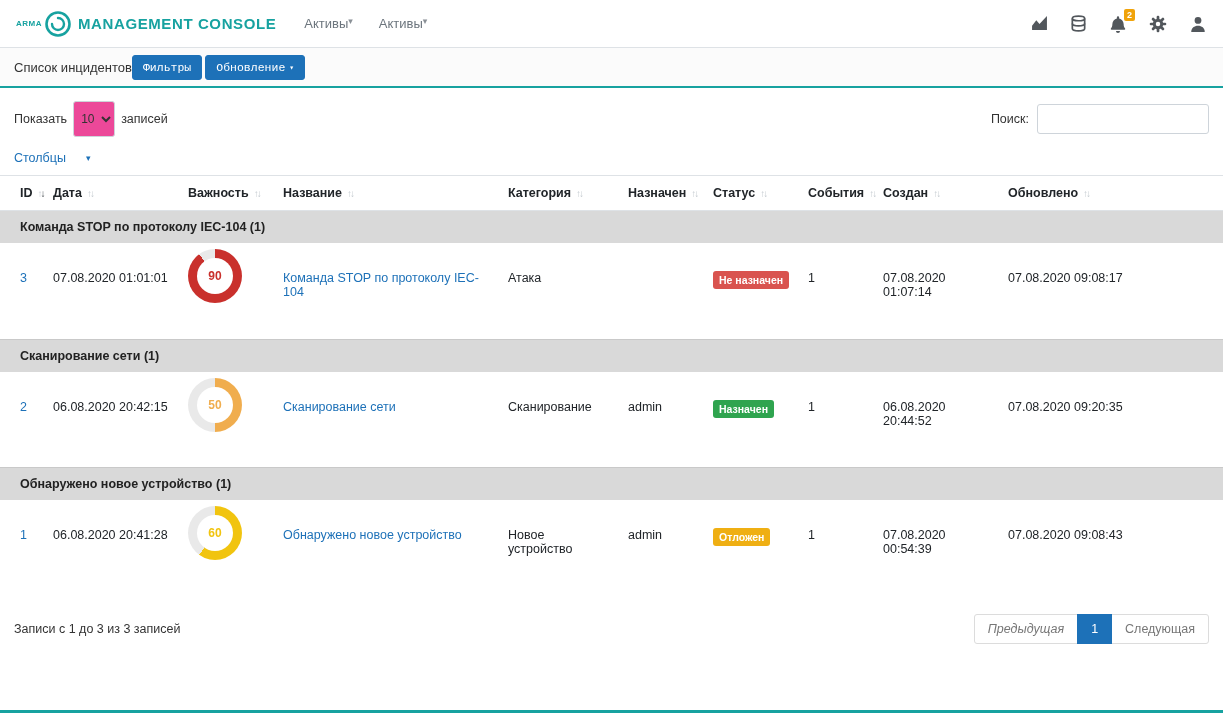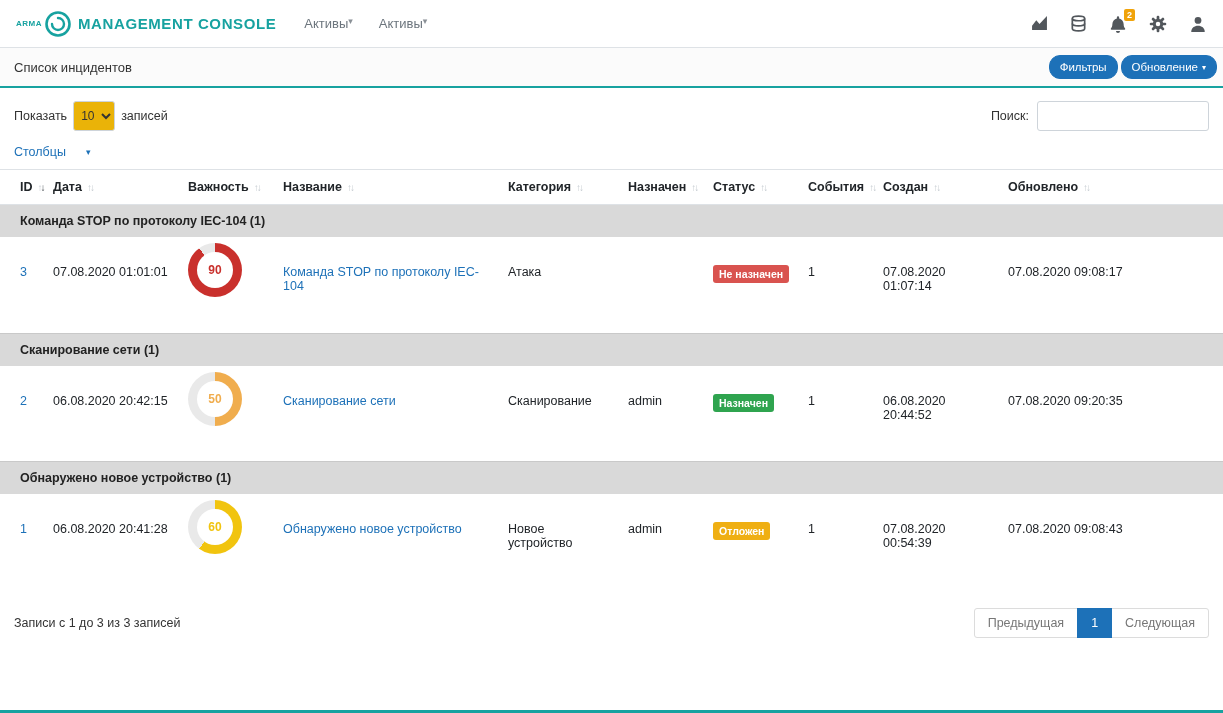--- a/index.html
+++ b/index.html
@@ -22,34 +22,34 @@
   .icon-btn { position:relative; display:flex; align-items:center; cursor:pointer; color:#52575c; }
   .bell-badge { position:absolute; top:-6px; right:-8px; background:var(--orange,#f0a30a);
                 color:#fff; font-size:9px; font-weight:bold; line-height:12px; padding:0 3px; border-radius:2px; }
 
   
   .page-title-bar { height:46px; display:flex; align-items:center; padding:0 14px;
                     background:#f6f7f7; border-bottom:1px solid #e3e5e6; }
   .page-title-bar h1 { font-size:20px; font-weight:400; color:#333; }
 
   
-  .card-header { height:40px; display:flex; align-items:center; justify-content:space-between;
+  .card-header { height:40px; display:flex; align-items:center; justify-content:flex-start;
                  padding:0 6px 0 14px; background:#fbfbfb; border-bottom:2px solid var(--teal); }
   .card-title { font-size:13px; color:#333; }
   .card-buttons { display:flex; gap:3px; }
   .btn-primary { background:var(--blue,#1d71b8); color:#fff; border:1px solid var(--blue,#1d71b8);
-                 font-size:11.5px; padding:5px 10px; border-radius:11px; cursor:pointer;
-                 font-family:Liberation Sans, sans-serif; display:flex; align-items:center; gap:4px; }
+                 font-size:11.5px; padding:5px 10px; border-radius:3px; cursor:pointer;
+                 font-family:Liberation Mono, monospace; display:flex; align-items:center; gap:4px; }
   .caret-white { font-size:8px; }
 
   
   .controls { display:flex; justify-content:space-between; align-items:center; padding:13px 14px 0; font-size:12.5px; color:#333; }
   .show-control { display:flex; align-items:center; }
-  .show-control select { margin:0 6px; padding:2px 3px; height:30px; border:1px solid #ced4da;
-                         border-radius:3px; font-size:12px; font-family:inherit; color:#333; background:#eab308; }
+  .show-control select { margin:0 6px; padding:2px 3px; height:36px; border:1px solid #ced4da;
+                         border-radius:3px; font-size:12px; font-family:inherit; color:#333; background:#ec4899; }
   .search-control { display:flex; align-items:center; }
   .search-control input { margin-left:8px; width:172px; height:30px; border:1px solid #ced4da;
                           border-radius:3px; padding:0 8px; font-family:inherit; font-size:12.5px; }
   .columns-link { padding:14px 14px 4px; color:var(--blue); font-size:12.5px; cursor:pointer;
                   display:flex; align-items:center; gap:20px; width:fit-content; }
   .caret-blue { font-size:9px; }
 
   
   table { width:100%; border-collapse:collapse; table-layout:fixed; font-size:12.5px; margin-top:6px; }
   thead th { text-align:left; font-weight:bold; padding:10px 8px; white-space:nowrap;
@@ -74,21 +74,21 @@
                 align-items:center; justify-content:center; font-weight:bold; font-size:12px; }
   .badge { display:inline-block; padding:3px 6px; border-radius:3px; color:#fff;
            font-size:10.5px; font-weight:bold; white-space:nowrap; }
 
   
   .table-footer { display:flex; justify-content:space-between; align-items:center;
                   padding:18px 14px 16px; font-size:12.5px; color:#333; }
   .pagination { display:flex; }
   .page-btn { border:1px solid #dcdcdc; background:#fff; color:#777; font-size:12.5px;
               padding:7px 13px; cursor:pointer; font-family:inherit; margin-left:-1px; }
-  .page-btn:first-child { border-radius:3px 0 0 3px; margin-left:8px; }
+  .page-btn:first-child { border-radius:3px 0 0 3px; margin-left:8px;font-style:italic; }
   .page-btn:last-child { border-radius:0 3px 3px 0; }
   .page-btn.active { background:var(--blue); border-color:var(--blue); color:#fff; position:relative; }
 </style>
 </head>
 <body>
 
 <div class="page">
 
   <header class="navbar">
     <div class="brand">

